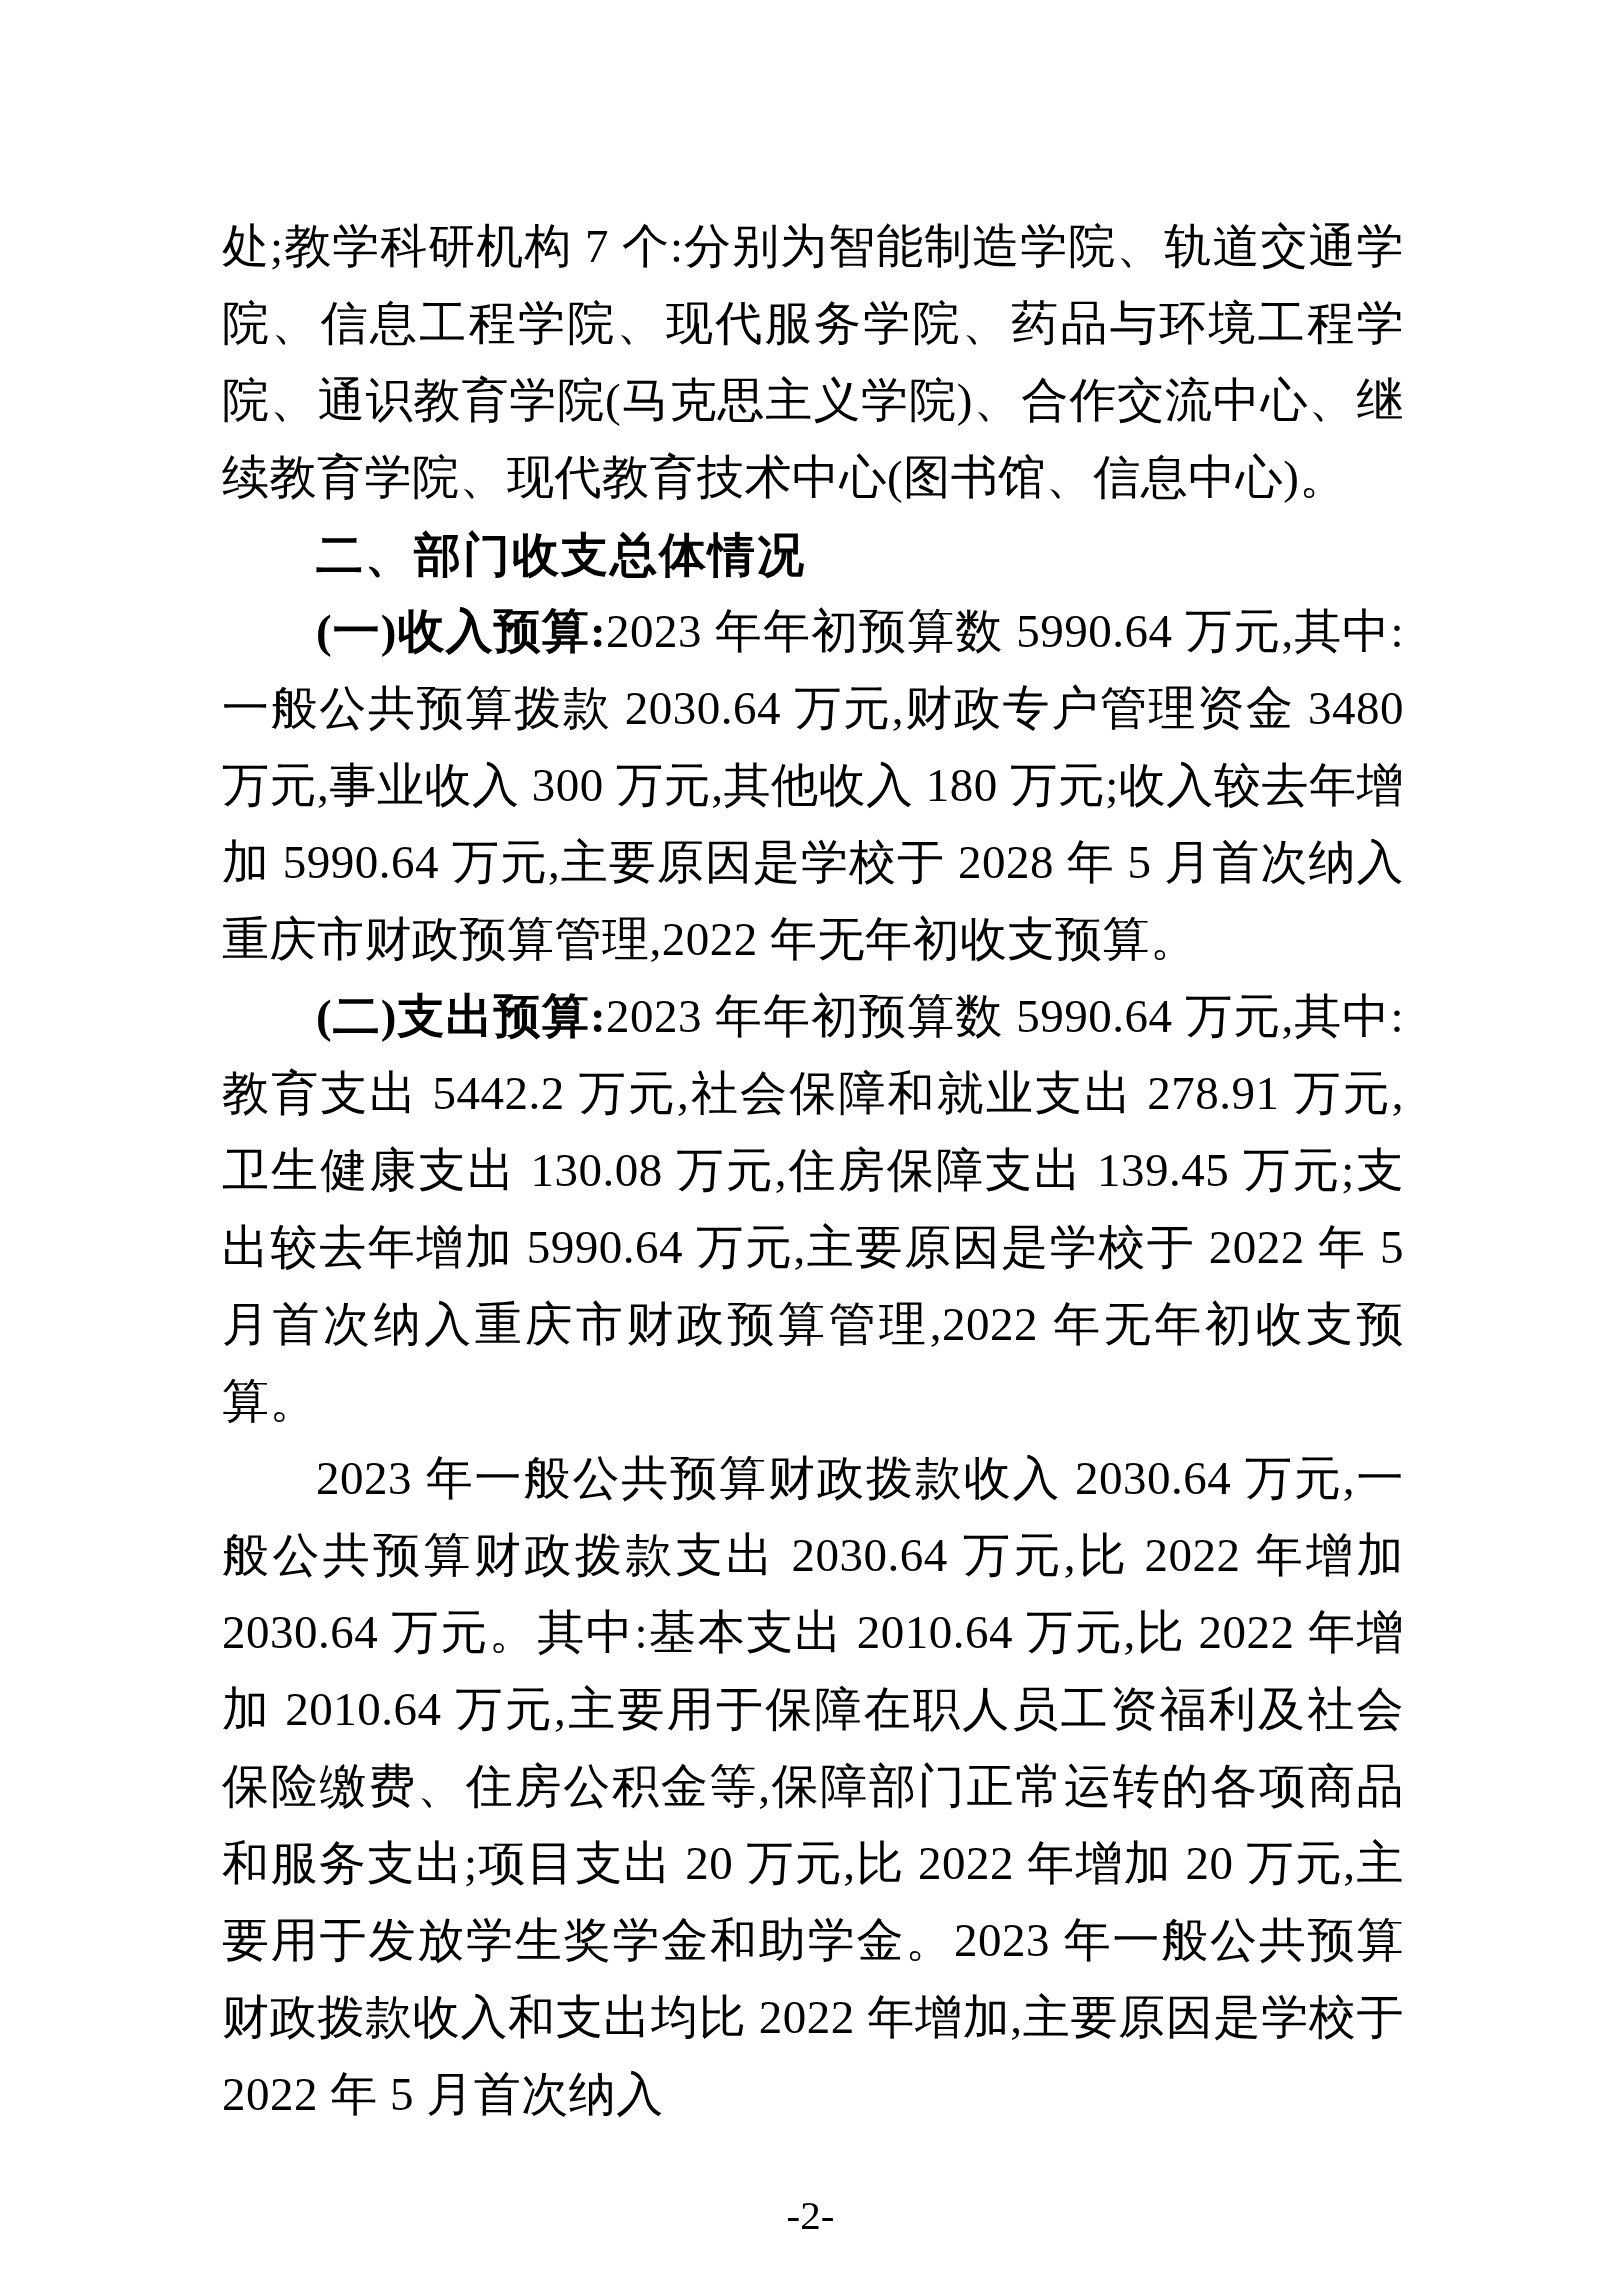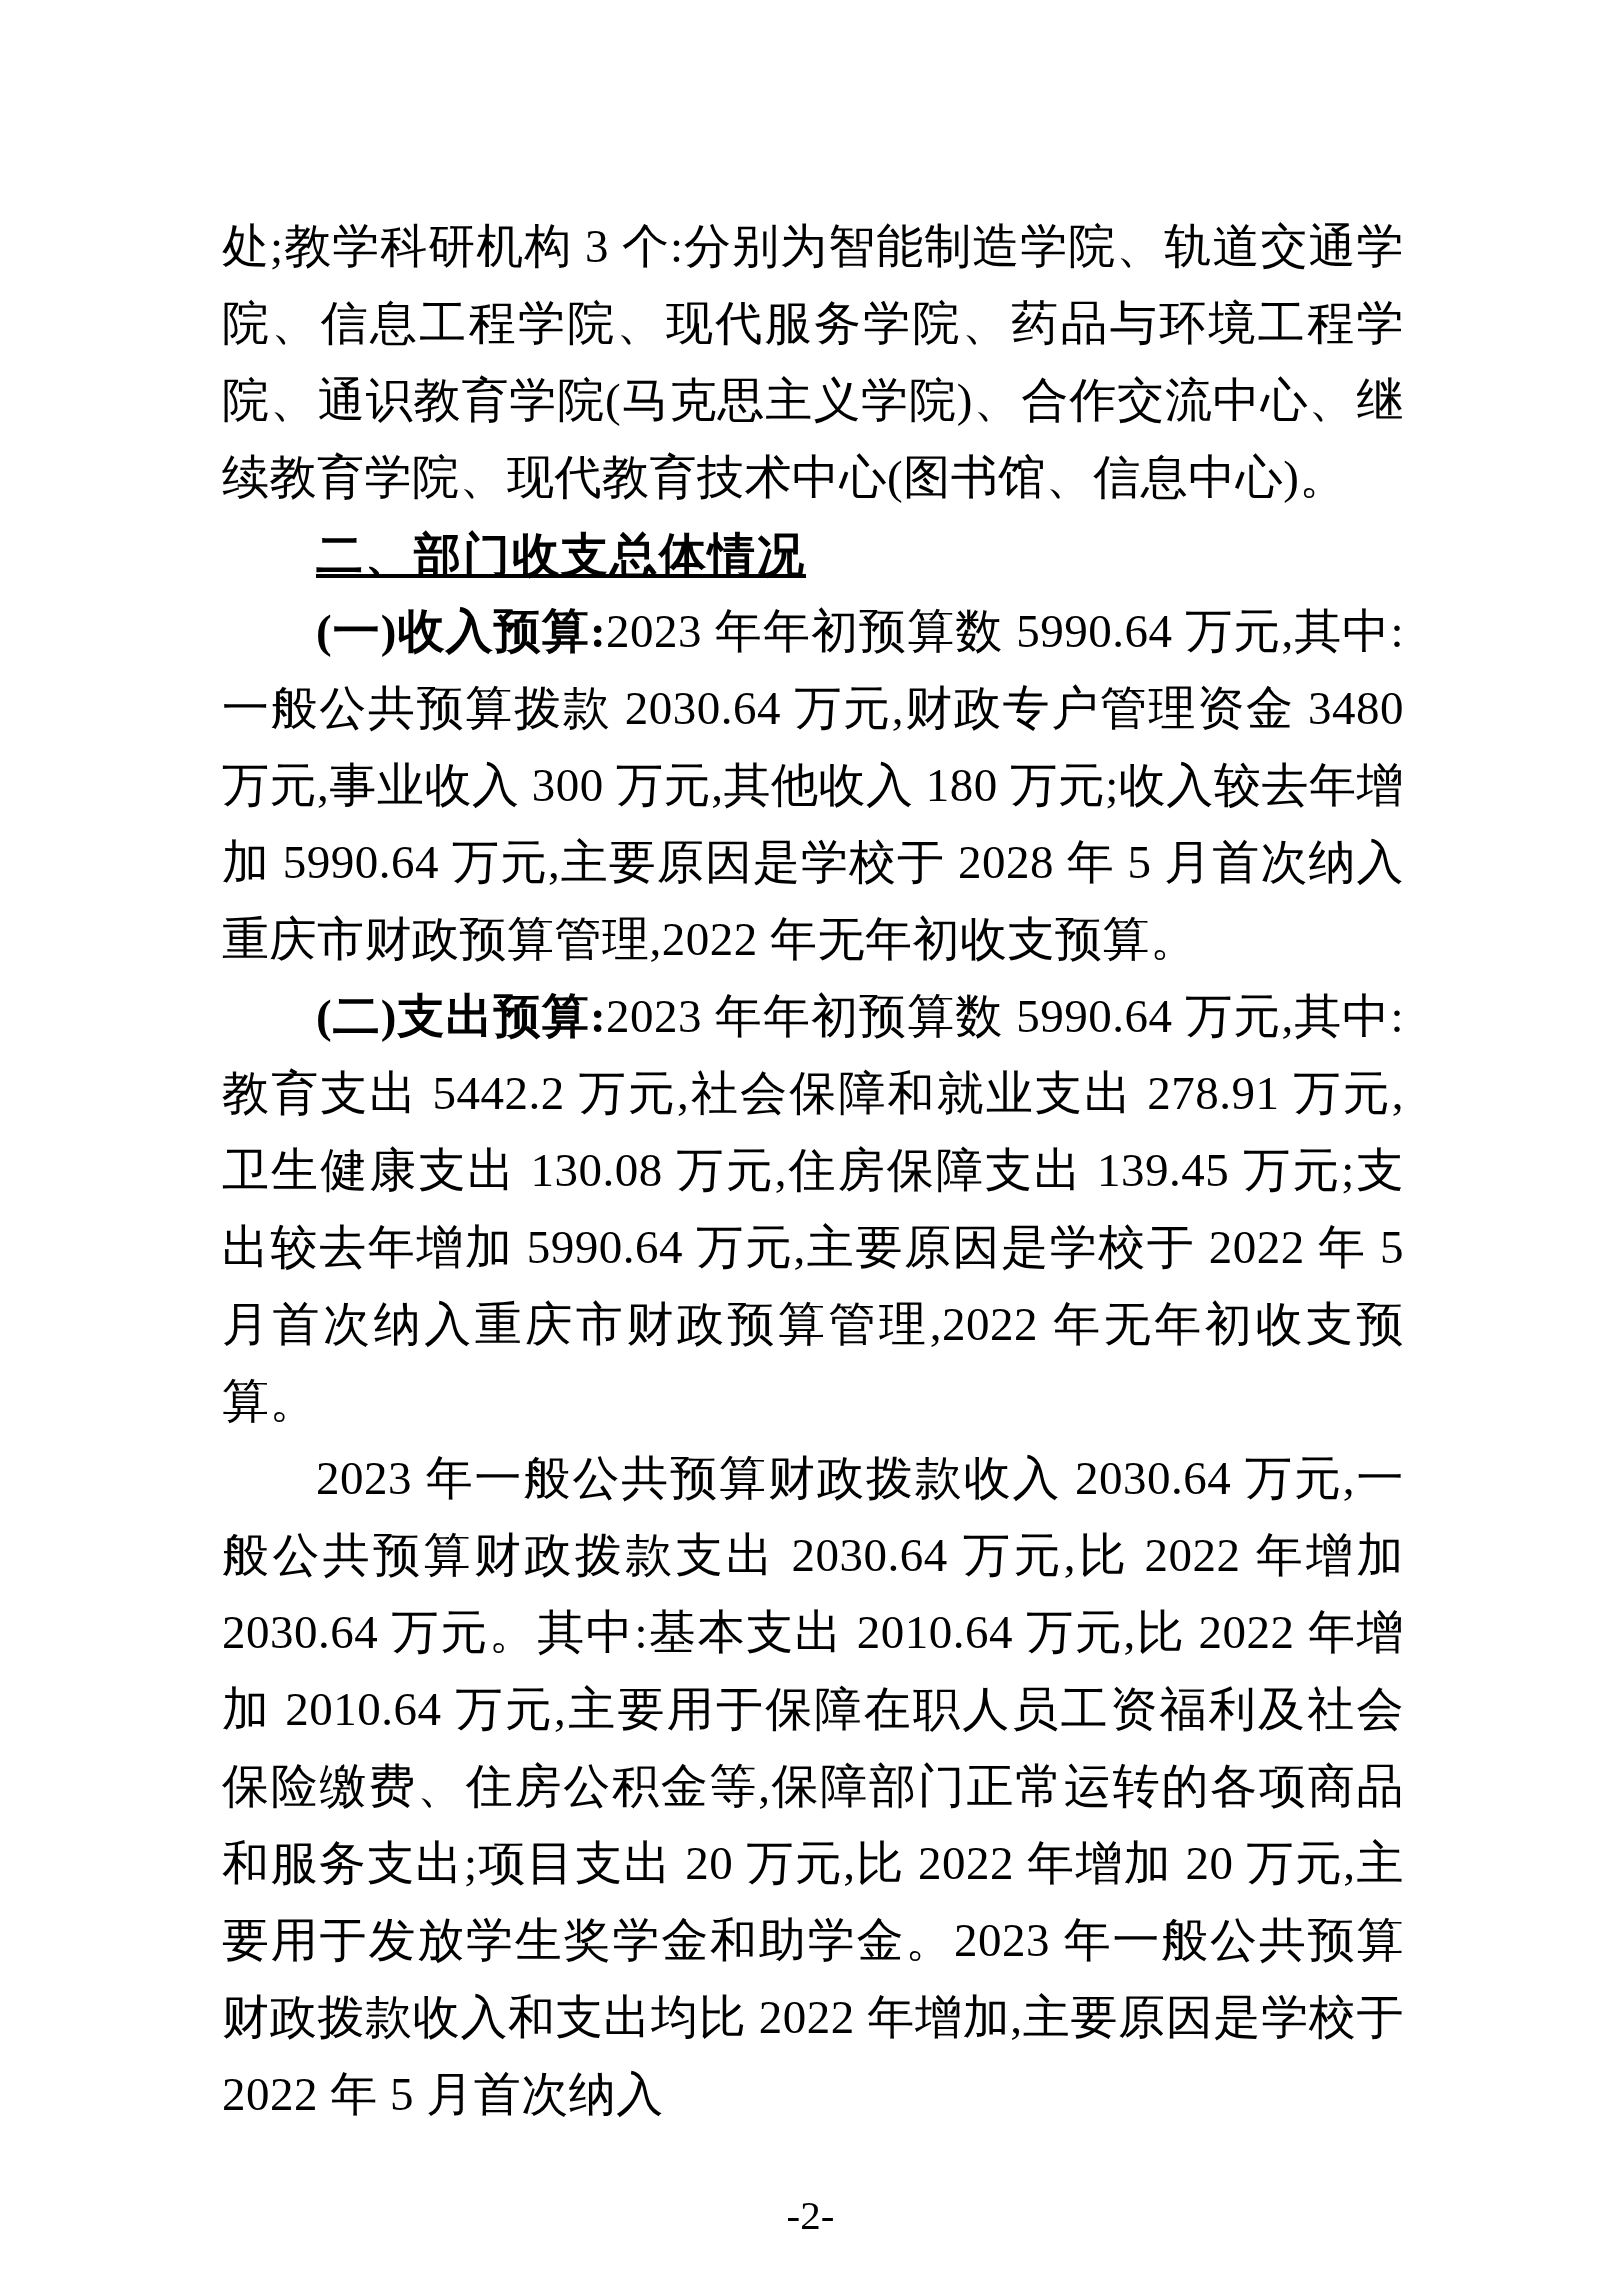--- a/index.html
+++ b/index.html
@@ -32,41 +32,40 @@
     padding: 0;
   }
   .doc-body p.indent {
     text-indent: 94px;
   }
   .doc-body p.heading {
     font-family: "Liberation Sans", "DejaVu Sans", sans-serif;
     font-weight: 700;
     text-align: left;
     letter-spacing: 2px;
-    text-decoration: underline;
   }
   .run { white-space: pre-wrap; }
   .run.bold { font-weight: 700; }
   .page-footer {
     position: absolute;
     left: 0;
     right: 0;
     top: 2190px;
     text-align: center;
     font-size: 41px;
     line-height: 51px;
     font-family: "Liberation Serif", "DejaVu Serif", serif;
   }
 </style>
 </head>
 <body>
 
 <div class="page">
   <div class="doc-body">
-      <p class=""><span class="run">处;教学科研机构 3 个:分别为智能制造学院、轨道交通学院、信息工程学院、现代服务学院、药品与环境工程学院、通识教育学院(马克思主义学院)、合作交流中心、继续教育学院、现代教育技术中心(图书馆、信息中心)。</span></p>
+      <p class=""><span class="run">处;教学科研机构 7 个:分别为智能制造学院、轨道交通学院、信息工程学院、现代服务学院、药品与环境工程学院、通识教育学院(马克思主义学院)、合作交流中心、继续教育学院、现代教育技术中心(图书馆、信息中心)。</span></p>
       <p class="heading indent"><span class="run bold">二、部门收支总体情况</span></p>
       <p class="indent"><span class="run bold">(一)收入预算:</span><span class="run">2023 年年初预算数 5990.64 万元,其中:一般公共预算拨款 2030.64 万元,财政专户管理资金 3480 万元,事业收入 300 万元,其他收入 180 万元;收入较去年增加 5990.64 万元,主要原因是学校于 2028 年 5 月首次纳入重庆市财政预算管理,2022 年无年初收支预算。</span></p>
       <p class="indent"><span class="run bold">(二)支出预算:</span><span class="run">2023 年年初预算数 5990.64 万元,其中:教育支出 5442.2 万元,社会保障和就业支出 278.91 万元,卫生健康支出 130.08 万元,住房保障支出 139.45 万元;支出较去年增加 5990.64 万元,主要原因是学校于 2022 年 5 月首次纳入重庆市财政预算管理,2022 年无年初收支预算。</span></p>
       <p class="indent"><span class="run">2023 年一般公共预算财政拨款收入 2030.64 万元,一般公共预算财政拨款支出 2030.64 万元,比 2022 年增加 2030.64 万元。其中:基本支出 2010.64 万元,比 2022 年增加 2010.64 万元,主要用于保障在职人员工资福利及社会保险缴费、住房公积金等,保障部门正常运转的各项商品和服务支出;项目支出 20 万元,比 2022 年增加 20 万元,主要用于发放学生奖学金和助学金。2023 年一般公共预算财政拨款收入和支出均比 2022 年增加,主要原因是学校于 2022 年 5 月首次纳入</span></p>
     </div>
   <div class="page-footer">-2-</div>
 </div>
 
 
 </body></html>

